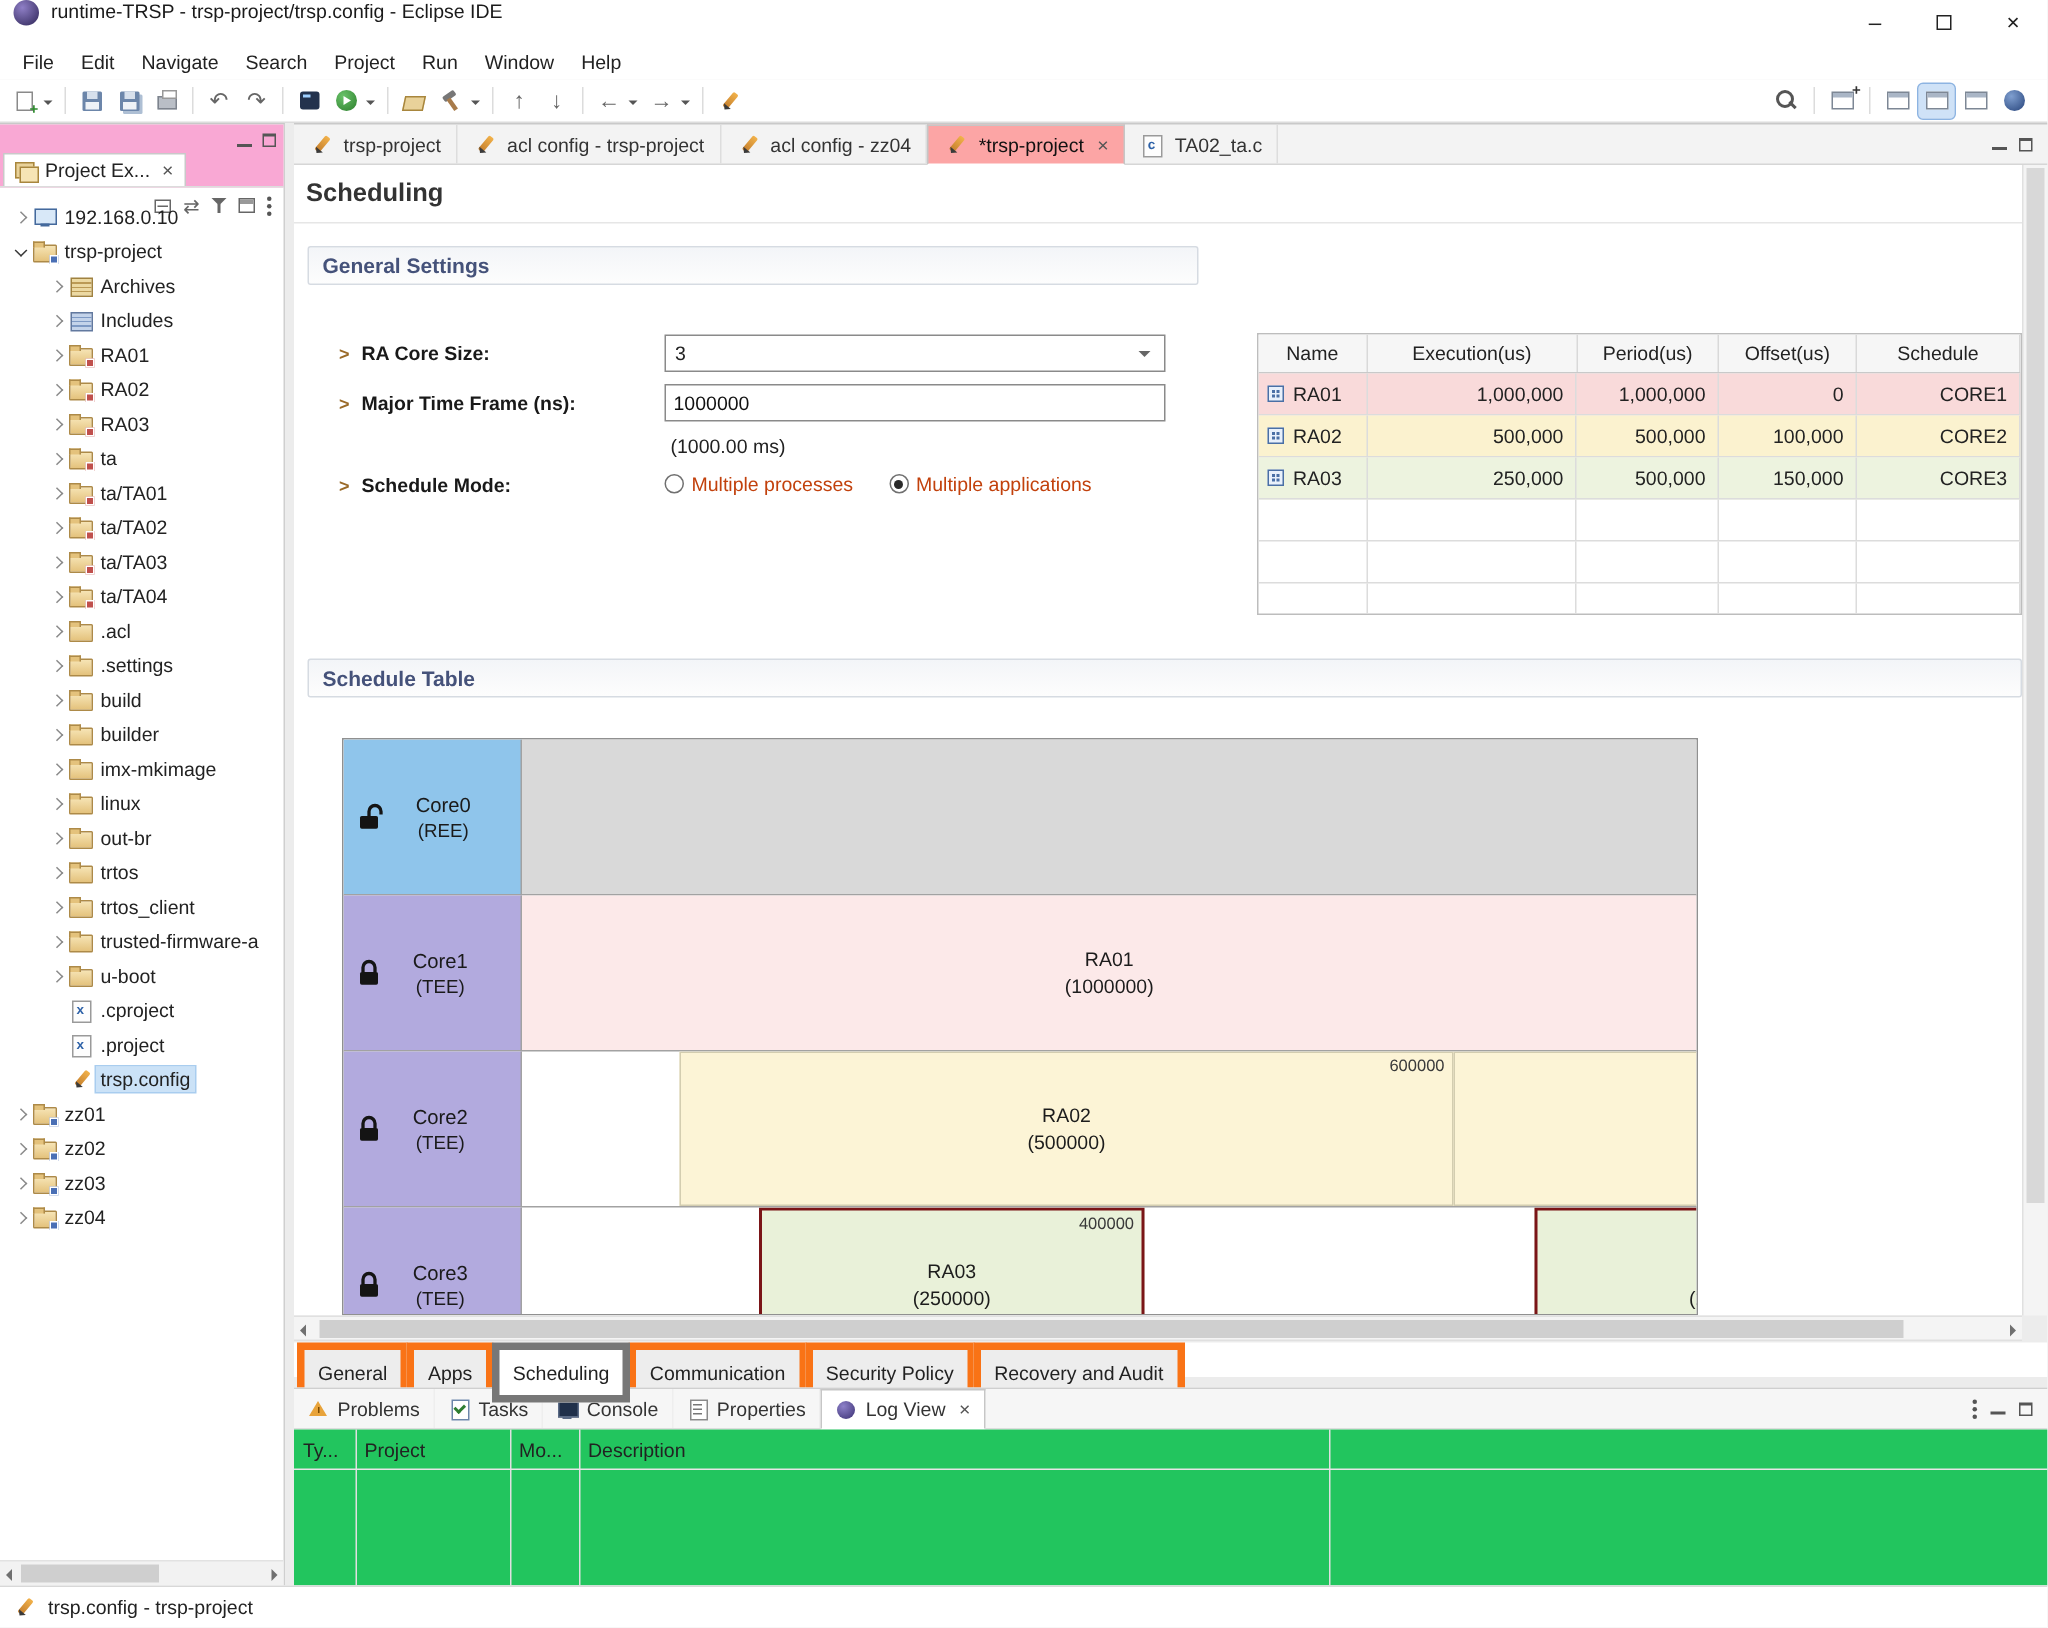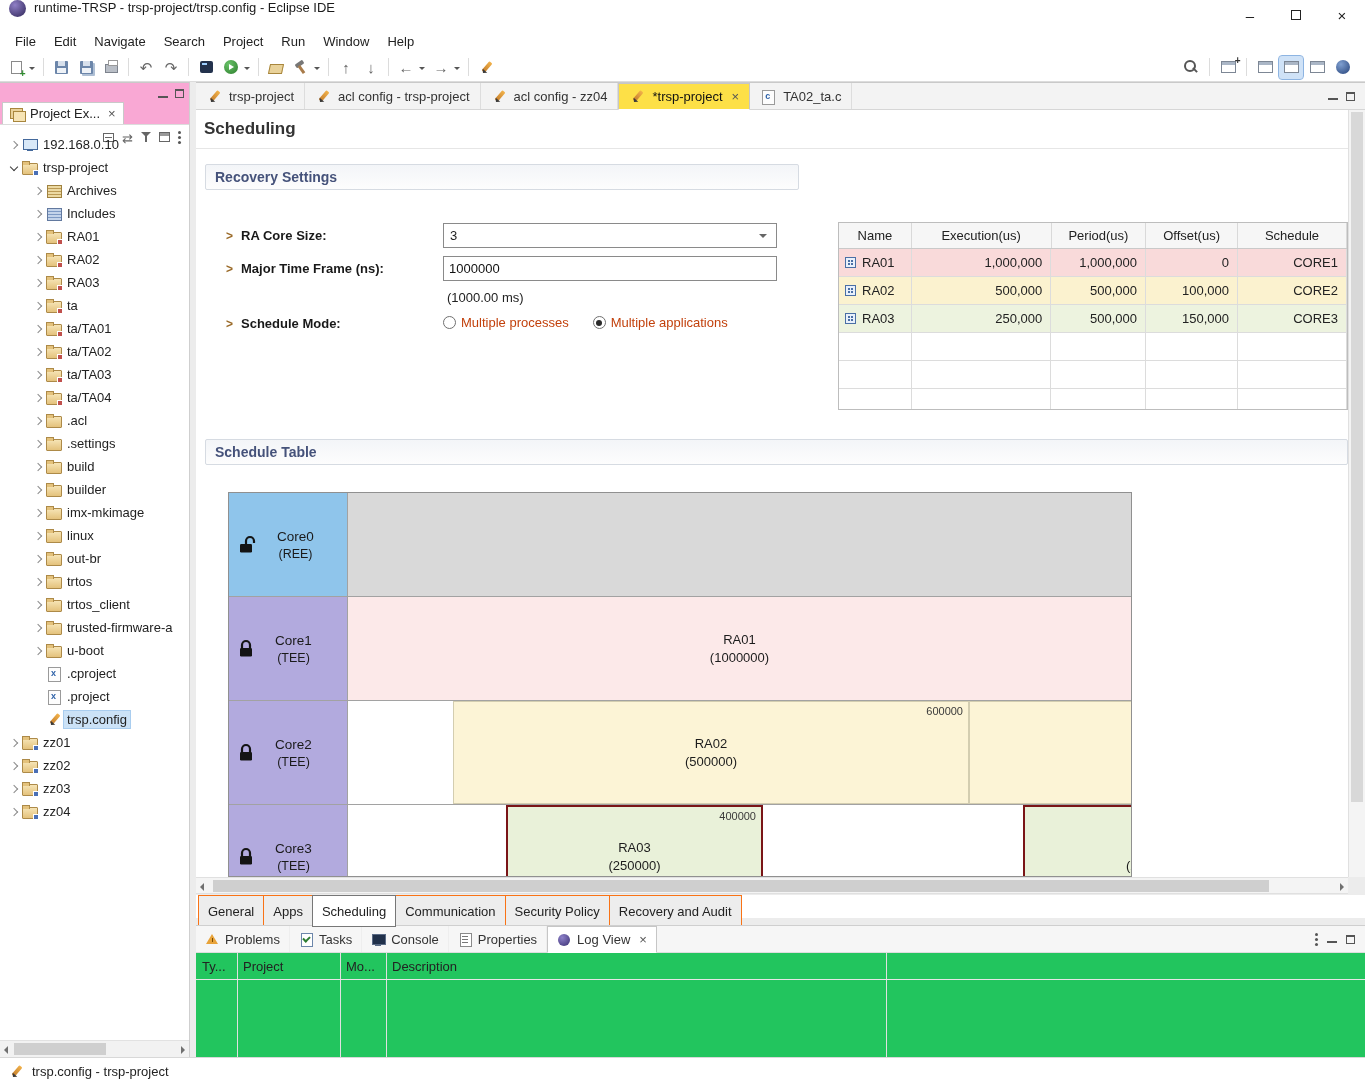--- a/index.html
+++ b/index.html
@@ -95,21 +95,21 @@
 .exhscroll{position:absolute;left:0;right:0;bottom:0;height:17px;background:#f2f2f2;border-top:1px solid #e2e2e2}
 .exthumb{position:absolute;left:14px;top:2px;width:92px;height:12px;background:#cfcfcf}
 .tri{width:0;height:0;position:absolute;top:5px}
 .tri.tl2{left:4px;border:4px solid transparent;border-right-color:#707070;border-left:none}
 .tri.tr2{right:4px;border:4px solid transparent;border-left-color:#707070;border-right:none}
 
 
 .editor{position:absolute;top:82px;left:196px;right:0;bottom:28px;background:#ececec}
 .etabs{position:absolute;top:0;left:0;right:0;height:28px;background:#f3f3f3;border-top:1px solid #c9c9c9;border-bottom:1px solid #d6d6d6;display:flex;align-items:stretch}
 .etab{display:flex;align-items:center;gap:6px;padding:0 10px;border-right:1px solid #ddd;color:#333}
-.etab.active{background:#fde047;border:1px solid #c6c6c6;border-bottom-color:#fff;margin-bottom:-1px;color:#111}
+.etab.active{background:#fca5a5;border:1px solid #c6c6c6;border-bottom-color:#fff;margin-bottom:-1px;color:#111}
 .etclose{color:#555;margin-left:3px}
 .ecorner{margin-left:auto;display:flex;gap:8px;align-items:center;padding-right:10px}
 .formroot{position:absolute;top:28px;left:0;width:1152px;height:767px;background:#fff;overflow:hidden}
 .ftitle{position:absolute;left:8px;top:9px;font-size:17px;font-weight:bold;color:#333}
 .fdiv{position:absolute;left:0;top:38px;width:100%;border-top:1px solid #e6e6e6}
 .sect{position:absolute;height:26px;background:linear-gradient(#f3f5f8,#fdfdfd);border:1px solid #d6dbe2;display:flex;align-items:center;padding-left:9px;font-size:14px;font-weight:bold;color:#45527a;border-radius:2px}
 #sect-gen{left:9px;top:54px;width:594px}
 #sect-app{left:619px;top:54px;width:533px}
 #sect-sched{left:9px;top:329px;width:1143px}
 .flabel{position:absolute;font-weight:bold;color:#191919;display:flex;gap:8px;align-items:center}
@@ -157,21 +157,21 @@
 .bcorner{position:absolute;top:3px;right:5px;font-size:11px;color:#3a3a3a}
 .bc2{position:absolute;left:988px;top:5px;font-size:11px;color:#3a3a3a;white-space:nowrap}
 .lock{flex:none}
 
 .vscroll{position:absolute;top:28px;right:0;width:17px;height:767px;background:#f4f4f4;border-left:1px solid #e0e0e0}
 .vthumb{position:absolute;left:2px;right:2px;top:2px;height:690px;background:#d8d8d8}
 .hscroll{position:absolute;left:0;top:795px;width:1152px;height:17px;background:#f4f4f4;border-top:1px solid #e0e0e0;border-bottom:1px solid #e0e0e0}
 .hthumb{position:absolute;left:17px;top:2px;height:12px;width:1056px;background:#cfcfcf}
 
 .formtabs{position:absolute;left:0;top:813px;width:100%;height:23px;background:#fff;display:flex;align-items:stretch;padding-left:2px}
-.ftab{display:flex;align-items:center;padding:15px 9px;border:1px solid #f97316;margin-right:-1px;background:#ededed;color:#222}
+.ftab{display:flex;align-items:center;padding:15px 9px;border:5px solid #f97316;margin-right:-1px;background:#ededed;color:#222}
 .ftab.active{background:#fff;border-color:#777;z-index:2}
 
 .panel{position:absolute;left:0;top:843px;right:0;bottom:0;background:#fff;border-top:1px solid #cfcfcf}
 .ptabs{height:27px;display:flex;align-items:stretch;background:#f6f6f6;border-bottom:1px solid #ddd}
 .ptab{display:flex;align-items:center;gap:6px;padding:0 9px;color:#333;border-right:1px solid #eee}
 .ptab.active{background:#fff;border:1px solid #c6c6c6;border-bottom-color:#fff;margin-bottom:-1px}
 .pcorner{margin-left:auto;display:flex;align-items:center;gap:9px;padding-right:10px}
 .pcontent{position:absolute;top:27px;left:0;right:0;bottom:0;background:#22c55e}
 .pcol{position:absolute;top:0;bottom:0;width:1px;background:#e0e0e0}
 .phead{position:absolute;top:0;height:26px;display:flex;align-items:center;color:#222}
@@ -515,21 +515,21 @@
     <div class="ecorner">
       <span class="mini-min"></span>
       <span class="mini-max"></span>
     </div>
   </div>
 
   <div class="formroot">
     <div class="ftitle">Scheduling</div>
     <div class="fdiv"></div>
 
-    <div class="sect" id="sect-gen">Recovery Settings</div>
+    <div class="sect" id="sect-gen">General Settings</div>
     <div class="flabel" id="lbl-core">RA Core Size:</div>
     <div class="combo">
         <span>3</span>
       </div>
     <div class="flabel" id="lbl-mtf">Major Time Frame (ns):</div>
     <input class="finput" value="1000000" style="">
     <div class="fhint">(1000.00 ms)</div>
     <div class="flabel" id="lbl-mode">Schedule Mode:</div>
     <div class="fradios">
       <span class="ropt">

